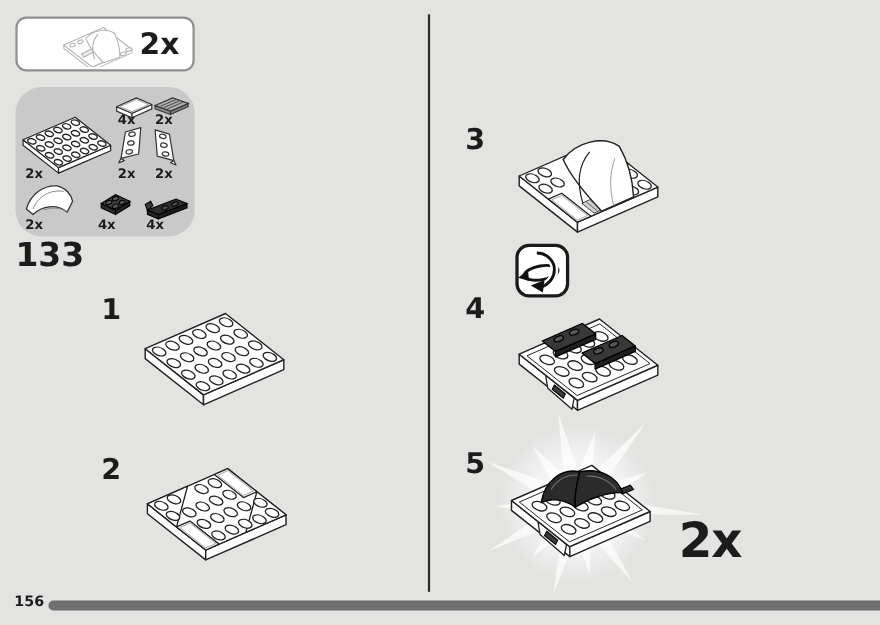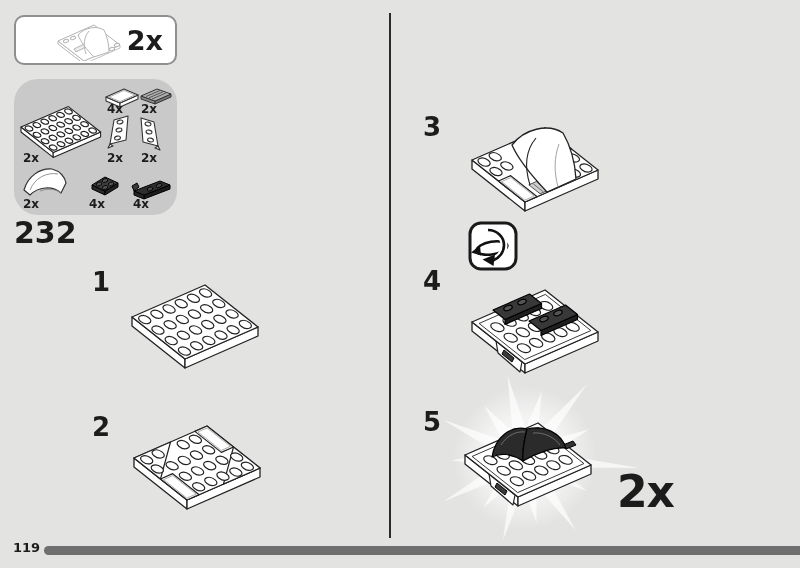--- a/index.html
+++ b/index.html
@@ -165,21 +165,21 @@
     <path d="M4 16 L30 6 L40 10 L14 20 Z" fill="#2e2e2e" stroke="#000" stroke-width="1"></path>
     <path d="M4 16 L2 11 L7 8 L9 12 Z" fill="#3a3a3a" stroke="#000" stroke-width="1"></path>
     <g fill="#4a4a4a" stroke="#000" stroke-width="0.9">
       <ellipse cx="20" cy="14" rx="3" ry="1.8" transform="rotate(-20 20 14)"></ellipse>
       <ellipse cx="29" cy="10.5" rx="3" ry="1.8" transform="rotate(-20 29 10.5)"></ellipse>
     </g>
   </svg>
   <div class="abs qty-sm" style="left:119px;top:118px">4x</div>
 </div>
 
-<div class="abs num" style="left:14px;top:218px;font-size:30px">232</div>
+<div class="abs num" style="left:14px;top:218px;font-size:30px">133</div>
 
 <div class="abs num" style="left:92px;top:269px;font-size:26px">1</div>
 <svg class="abs" style="left:126px;top:278px" width="136" height="94" viewBox="0 0 136 94">
   <g fill="#fff" stroke="#222" stroke-width="1.3" stroke-linejoin="round">
     <path d="M6 39 L59 81 L59 90 L6 48 Z"></path>
     <path d="M59 81 L132 49 L132 58 L59 90 Z"></path>
   </g>
   <g transform="matrix(12.17 -5.33 13.25 10.5 6 39)">
     <path d="M0 0 H6 V4 H0 Z" fill="#fff" stroke="#222" stroke-width="1.3" vector-effect="non-scaling-stroke" stroke-linejoin="round"></path>
     <use href="#stud" x="0.5" y="0.5"></use>
@@ -406,14 +406,14 @@
       <use href="#tube" x="5" y="3"></use>
   </g>
   <path d="M108 40 L118 36 L121 40 L111 44 Z" fill="#333" stroke="#000" stroke-width="1"></path>
   <path d="M37 52 C40 32 56 20 72 24 C69 36 67 46 68 56 C56 48 44 48 37 52 Z" fill="#2b2b2b" stroke="#000" stroke-width="1.2" stroke-linejoin="round"></path>
   <path d="M68 56 C67 46 69 36 72 24 C90 20 106 28 111 43 C99 42 81 48 68 56 Z" fill="#2b2b2b" stroke="#000" stroke-width="1.2" stroke-linejoin="round"></path>
   <path d="M46 40 C52 30 62 26 70 27" fill="none" stroke="#6e6e6e" stroke-width="1"></path>
   <path d="M78 28 C90 27 100 33 105 40" fill="none" stroke="#6e6e6e" stroke-width="1"></path>
 </svg>
 <div class="abs num" style="left:617px;top:470px;font-size:44px;letter-spacing:-1px">2x</div>
 
-<div class="abs num" style="left:13px;top:541px;font-size:13px">119</div>
+<div class="abs num" style="left:13px;top:541px;font-size:13px">156</div>
 <div class="abs pagebar"></div>
 
 </body></html>

